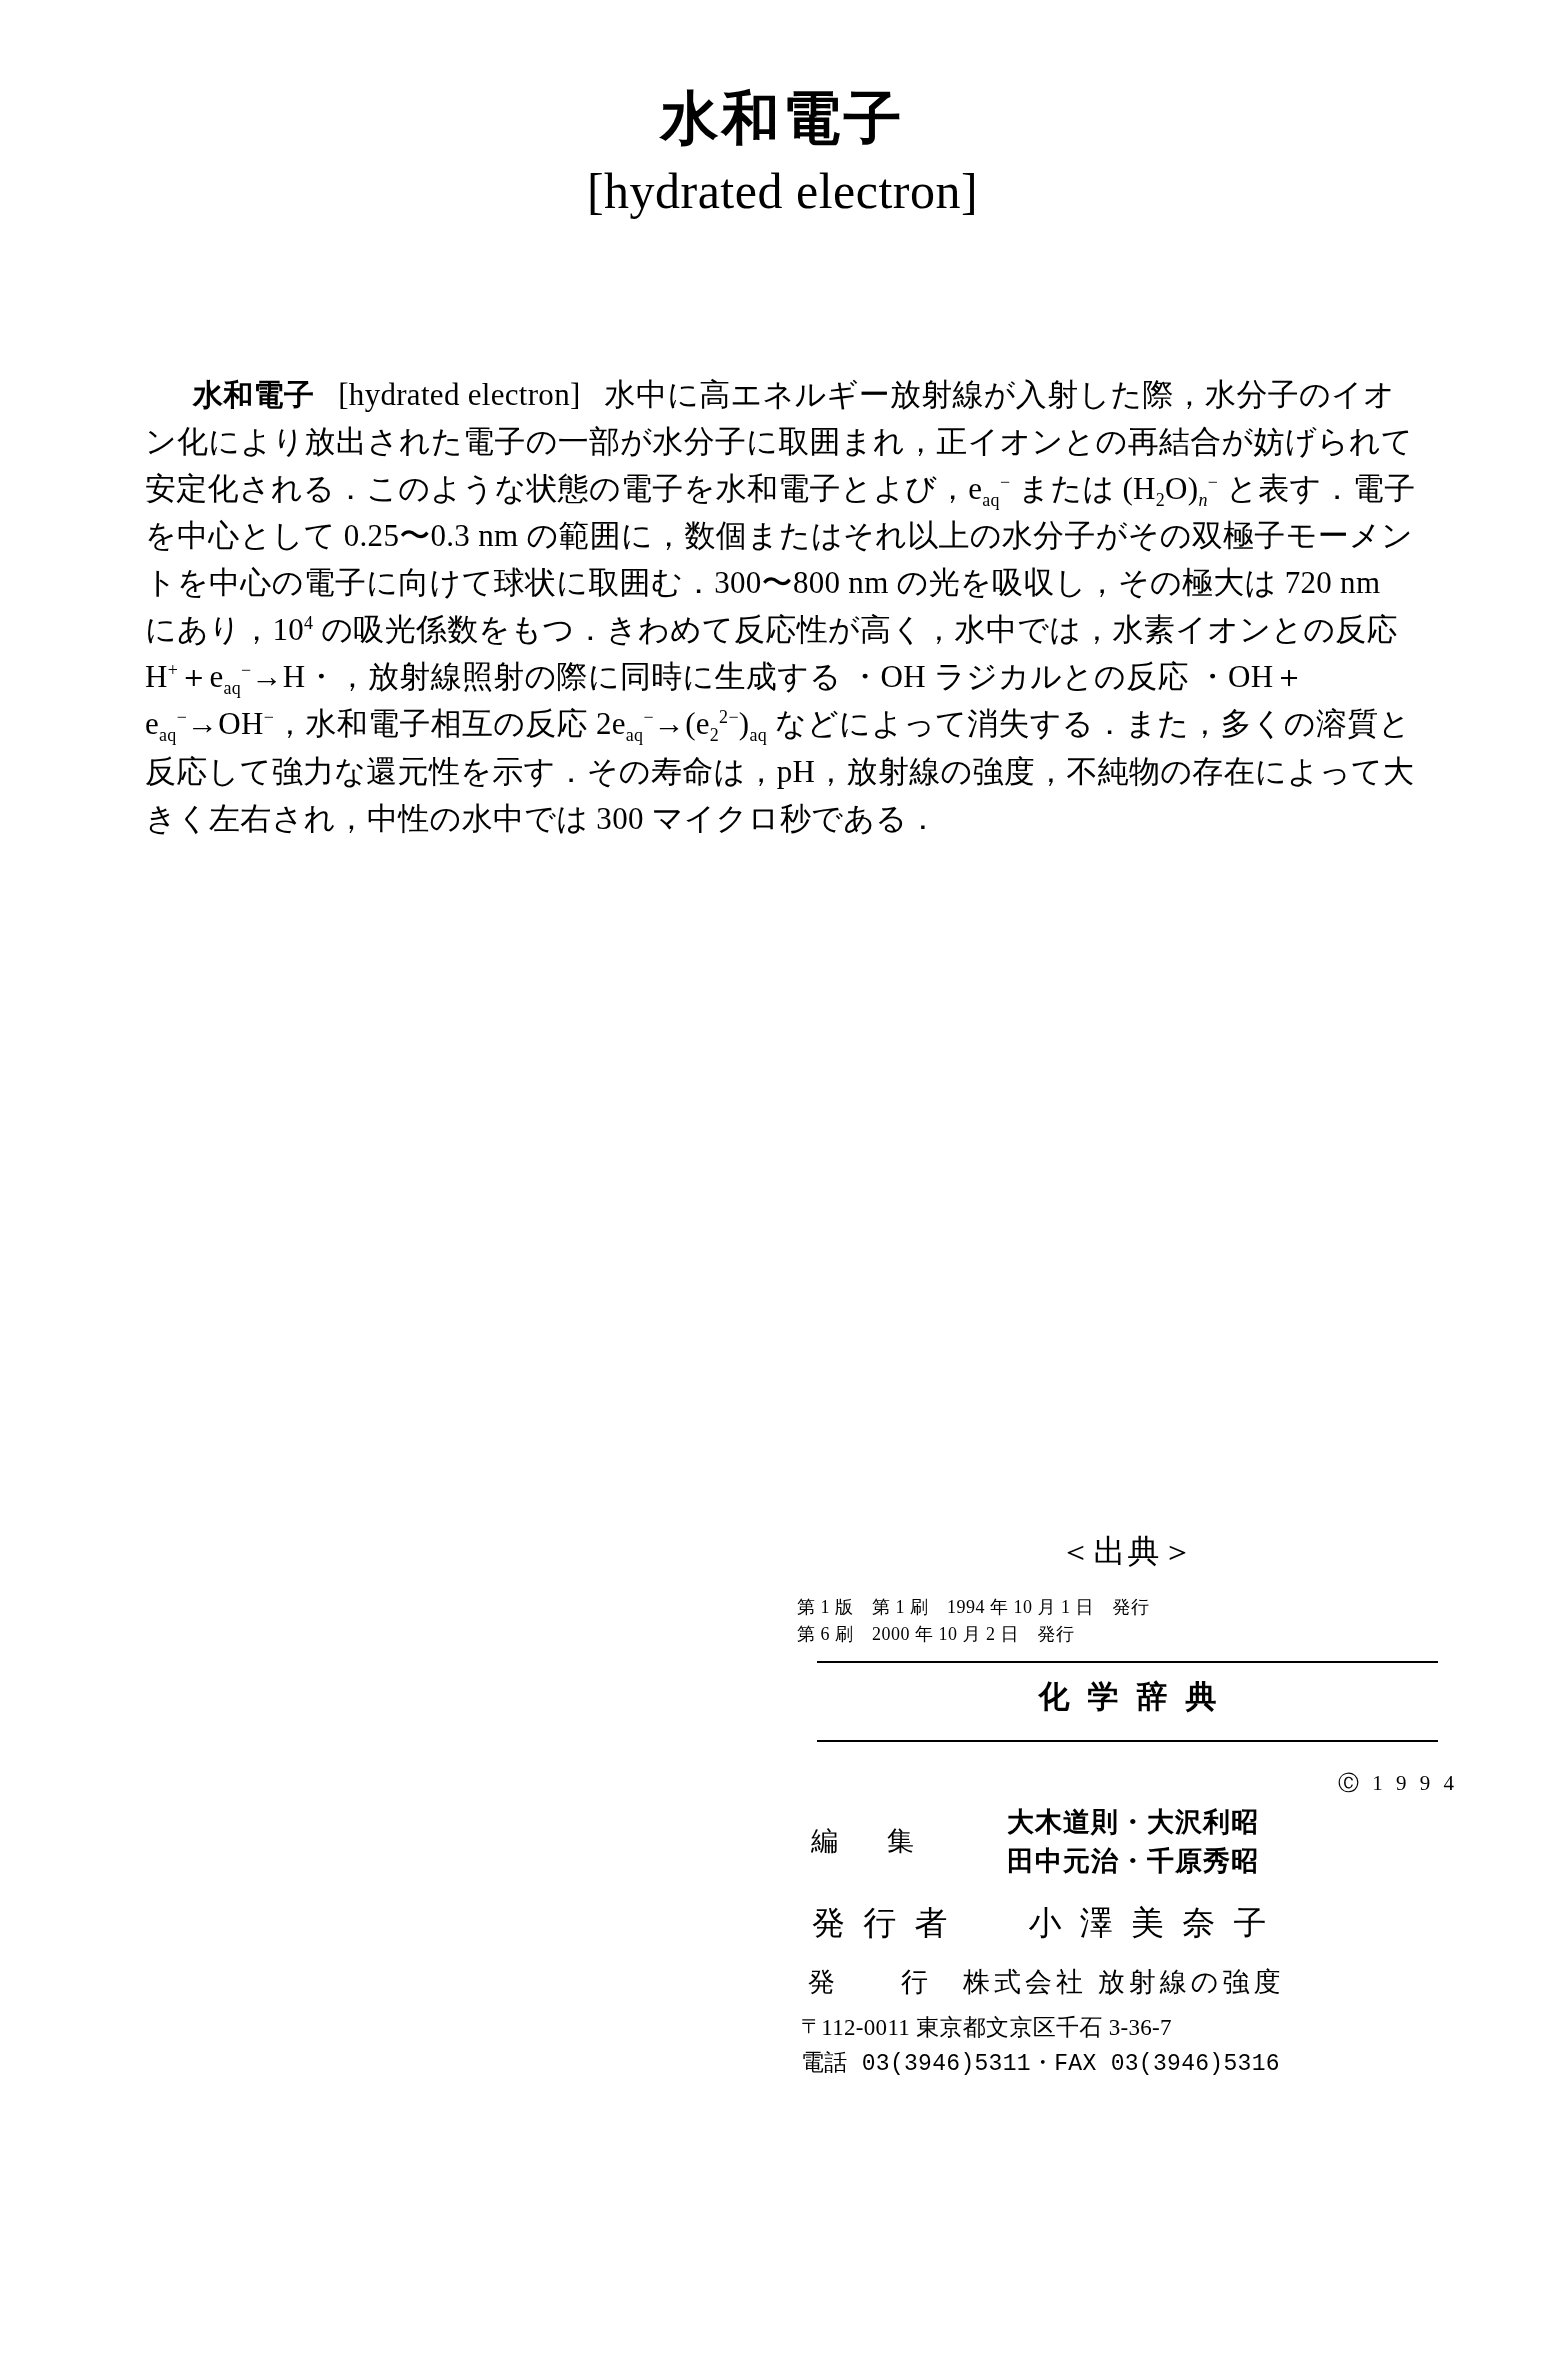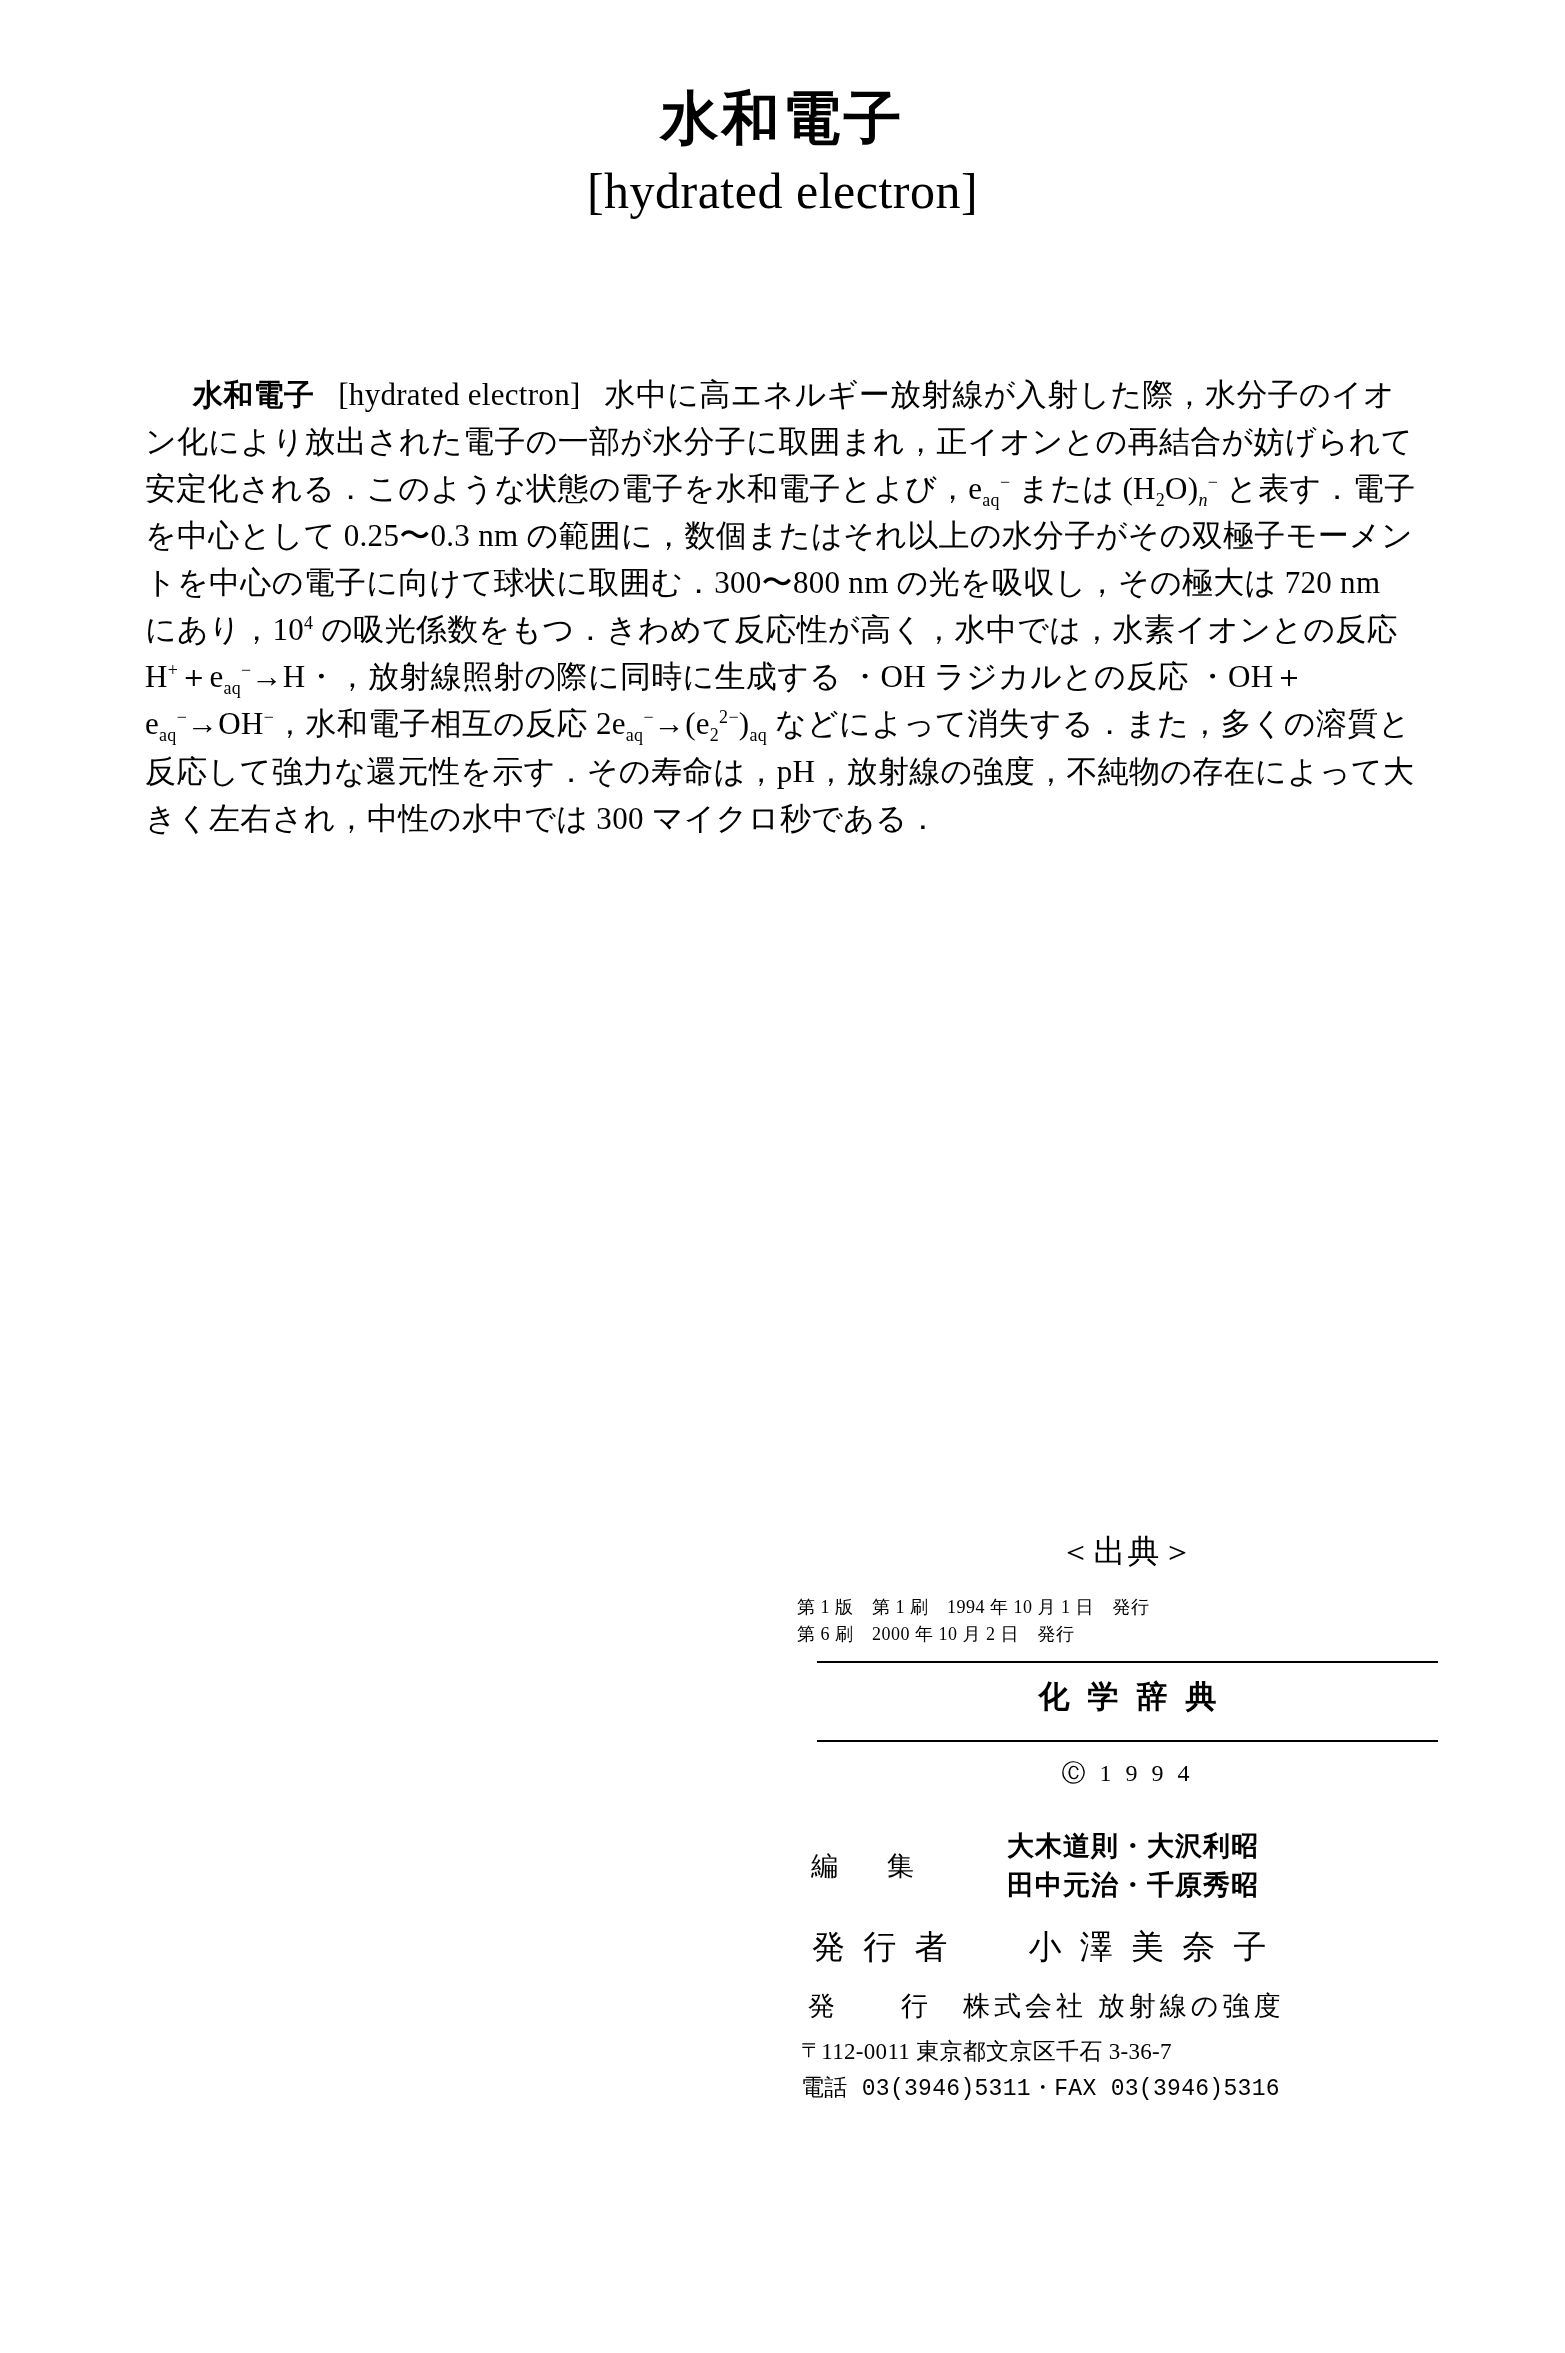--- a/index.html
+++ b/index.html
@@ -97,29 +97,29 @@
   }
   .dict-name {
     text-align: center;
     font-family: "DejaVu Sans", "Liberation Sans", sans-serif;
     font-weight: bold;
     font-size: 31px;
     letter-spacing: 18px;
     padding: 11px 0 8px 18px;
   }
   .copyright {
-    text-align: center;
-    font-size: 24px;
+    text-align: right;
+    font-size: 21px;
     letter-spacing: 4px;
-    margin-top: 14px;
+    margin-top: 26px;
   }
   .editors-row {
     display: flex;
     align-items: center;
-    margin-top: 36px;
+    margin-top: 4px;
   }
   .editors-label {
     font-size: 27px;
     letter-spacing: 11px;
     width: 210px;
     text-align: left;
     padding-left: 14px;
     box-sizing: border-box;
   }
   .editors-names {

